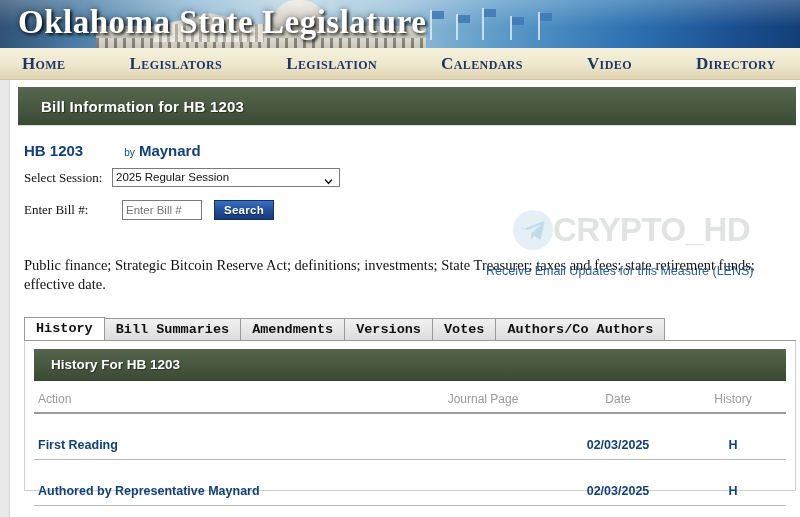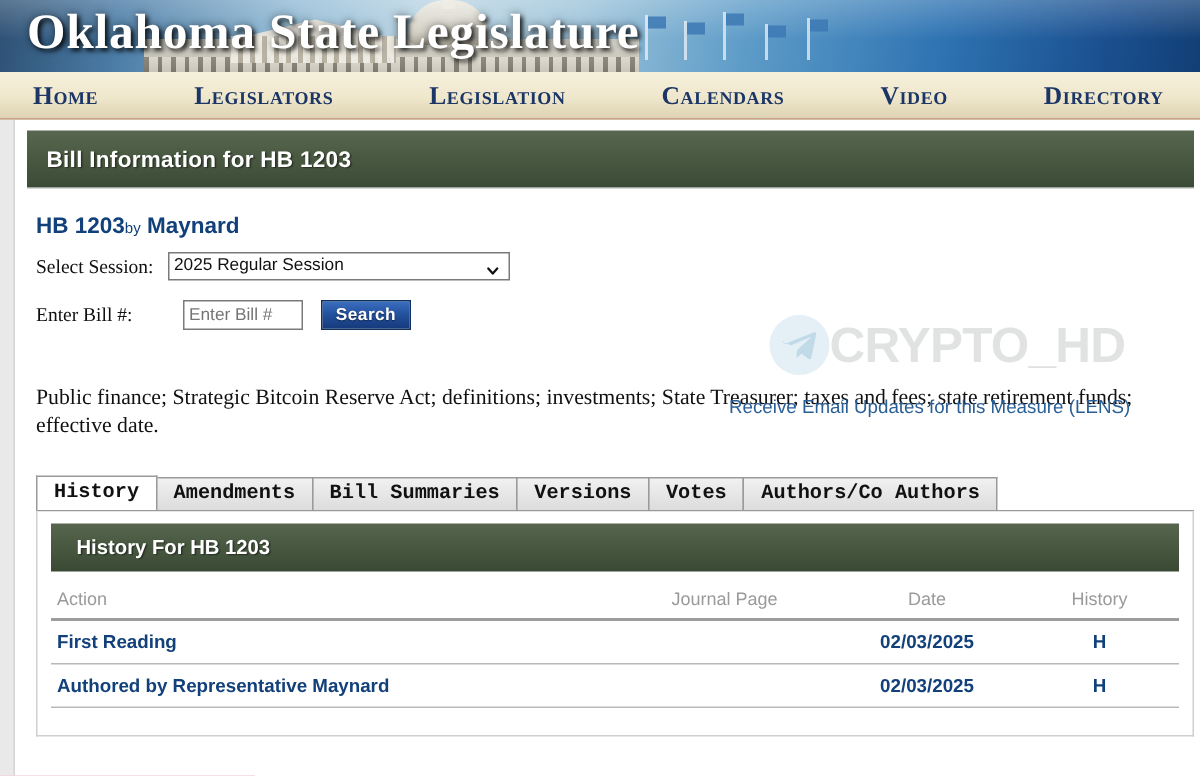--- a/index.html
+++ b/index.html
@@ -2,21 +2,21 @@
 <html><head>
 <meta charset="utf-8">
 <style>
   * { box-sizing: border-box; margin: 0; padding: 0; }
   html, body {
     width: 800px; height: 517px;
     overflow: hidden;
     background: #ffffff;
     font-family: "Liberation Serif", serif;
   }
-  #page { position: relative; width: 800px; height: 517px; background: #be185d; }
+  #page { position: relative; width: 800px; height: 517px; background: #0f766e; }
 
   
   .banner {
     position: relative;
     height: 48px;
     width: 800px;
     overflow: hidden;
     background: linear-gradient(100deg,
         #2d4f72 0%, #4a7ba5 10%, #8fb9d4 24%,
         #bcd6e4 36%, #9ec4da 48%, #5e9cc8 62%,
@@ -105,41 +105,41 @@
   
   .body-wrap { position: relative; display: flex; height: 437px; background: #ffffff; }
   .gutter { width: 10px; background: #e9e9e9; border-right: 1px solid #d4d4d4; flex: none; }
   .content { flex: 1; position: relative; background: #ffffff; }
 
   .green-bar {
     margin: 7px 8px 0 8px;
     height: 38px;
     background: linear-gradient(180deg, #58664f 0%, #4a5a42 45%, #3b4a35 100%);
     display: flex; align-items: center;
-    padding-left: 13px;
+    padding-left: 23px;
     box-shadow: 0 1px 0 rgba(0,0,0,.15);
   }
   .green-bar .gb-title {
     color: #ffffff;
     font-family: "Liberation Sans", sans-serif;
     font-weight: 700;
     font-size: 15px;
     letter-spacing: .2px;
     text-shadow: 1px 1px 1px rgba(0,0,0,.45);
   }
 
   .bill-title {
     margin: 17px 0 0 14px;
     font-family: "Liberation Sans", sans-serif;
     font-size: 15px;
     font-weight: 700;
     color: #12407a;
   }
   .bill-title .by {
-    font-size: 10px; font-weight: 400; color: #12407a;
+    font-size: 10px; font-weight: 400; color: #12407a; margin-left: 41px;
   }
 
   .form-row { display: flex; align-items: center; margin: 9px 0 0 14px; }
   .form-label {
     font-family: "Liberation Serif", serif;
     font-size: 13px; color: #101010;
     width: 88px;
   }
   .session-select {
     width: 228px; height: 19px;
@@ -292,21 +292,21 @@
     border-bottom: 2px solid #9d9d9d;
   }
   table.history th.c-journal { text-align: center; width: 150px; }
   table.history th.c-date { text-align: center; width: 120px; }
   table.history th.c-chamber { text-align: center; width: 110px; }
   table.history td {
     font-family: "Liberation Sans", sans-serif;
     font-size: 12.5px;
     font-weight: 700;
     color: #12407a;
-    padding: 7px 0 7px 4px;
+    padding: 24px 0 7px 4px;
     border-bottom: 1px solid #b9b9b9;
   }
   table.history td.c-journal { text-align: center; }
   table.history td.c-date { text-align: center; }
   table.history td.c-chamber { text-align: center; }
 </style>
 </head>
 <body>
 
 <div id="page">
@@ -379,22 +379,22 @@
         <input class="bill-input" type="text" placeholder="Enter Bill #" style="">
         <button class="search-btn">Search</button>
       </div>
 
       <a class="lens-link" href="#">Receive Email Updates for this Measure (LENS)</a>
 
       <div class="description">Public finance; Strategic Bitcoin Reserve Act; definitions; investments; State Treasurer; taxes and fees; state retirement funds; effective date.</div>
 
       <div class="tabs">
         <div class="tab active">History</div>
+        <div class="tab">Bill Summaries</div>
         <div class="tab">Amendments</div>
-        <div class="tab">Bill Summaries</div>
         <div class="tab">Versions</div>
         <div class="tab">Votes</div>
         <div class="tab">Authors/Co Authors</div>
       </div>
 
       <div class="panel">
         <div class="panel-head">
           <span class="ph-title">History For HB 1203</span>
         </div>
 

